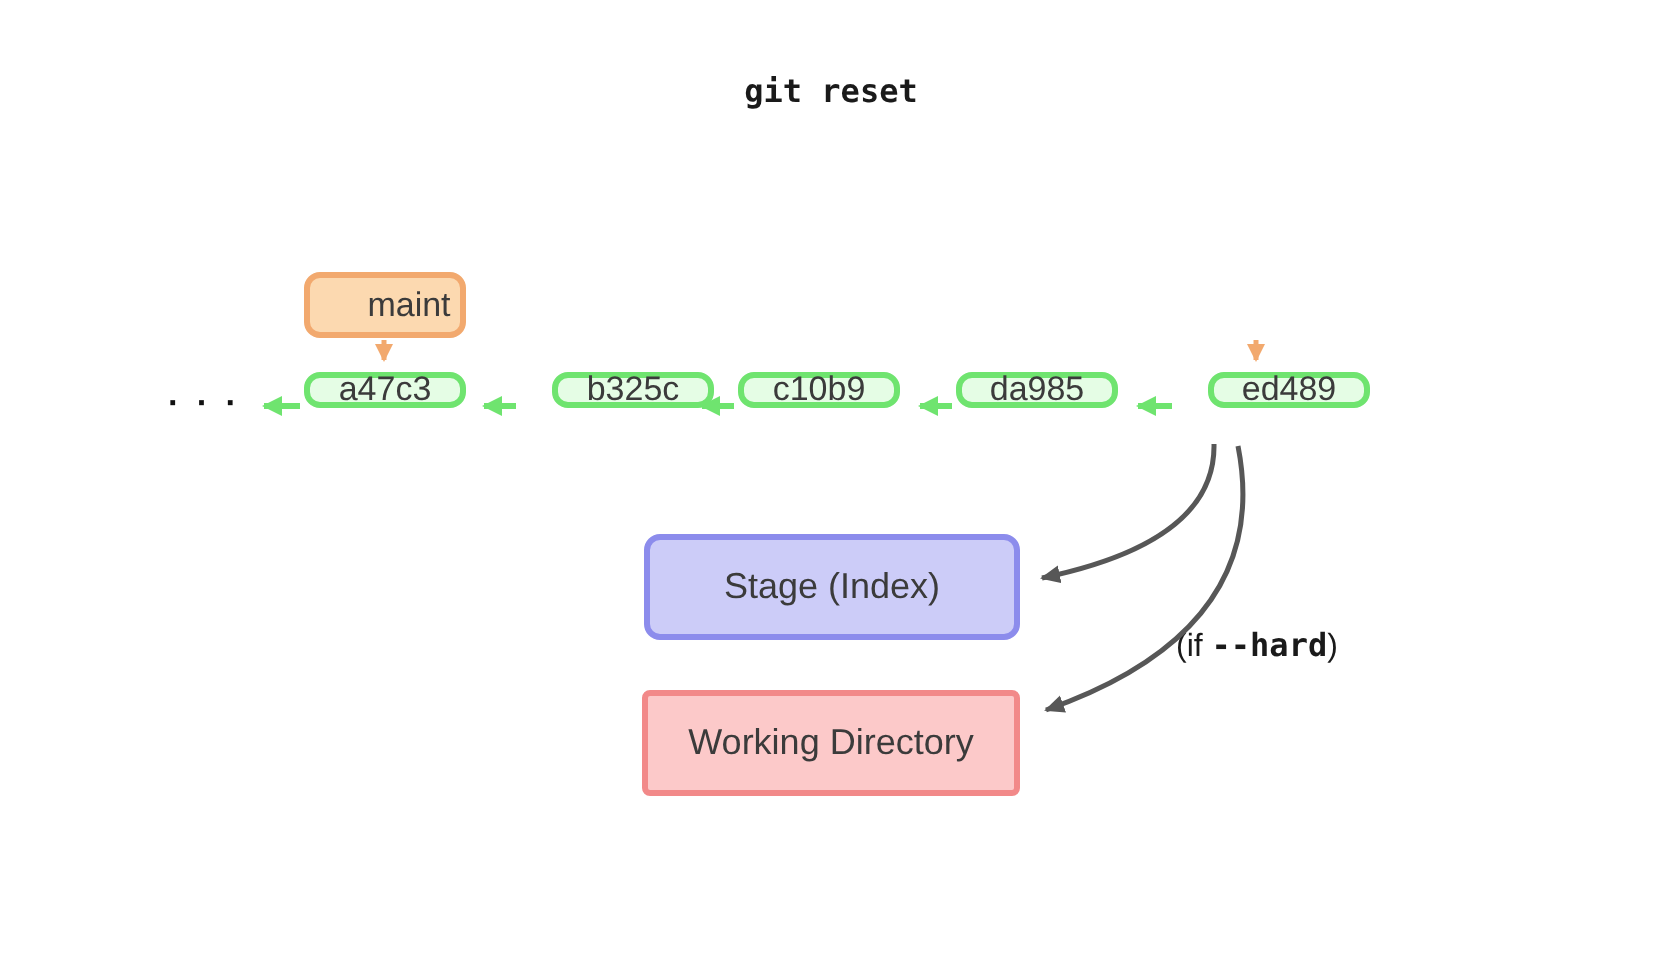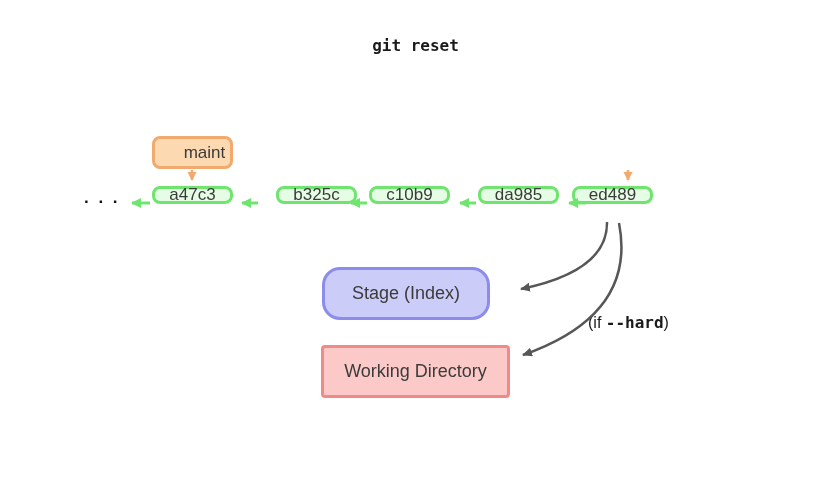--- a/index.html
+++ b/index.html
@@ -32,37 +32,37 @@
     color: #3b3b3b;
   }
   .commit {
     top: 186px; width: 81px; height: 18px;
     background: #e5fde5; border-color: #6fe46f;
   }
   #commit-a47c3 { left: 152px; }
   #commit-b325c { left: 276px; }
   #commit-c10b9 { left: 369px; }
   #commit-da985 { left: 478px; text-align: center; }
-  #commit-ed489 { left: 572px; }
+  #commit-ed489 { left: 604px; }
   #head-box {
     left: 589px; top: 100px; width: 80px; height: 38px;
     background: #e7e7e7; border-color: #bcbcbc; z-index: 1;
   }
   #master-box {
     left: 588px; top: 134px; width: 81px; height: 35px;
     background: #fcd9b0; border-color: #f2a96e; z-index: 2;
   }
   #maint-box {
     left: 152px; top: 136px; width: 81px; height: 33px;
     background: #fcd9b0; border-color: #f2a96e; padding-left: 24px;
   }
   #stage-box {
-    left: 322px; top: 267px; width: 168px; height: 53px;
+    left: 322px; top: 267px; width: 188px; height: 53px;
     background: #ccccf8; border-color: #8c8cec;
-    border-radius: 18px; font-size: 18px;
+    border-radius: 8px; font-size: 18px;
   }
   #working-box {
     left: 321px; top: 345px; width: 189px; height: 53px;
     background: #fcc9c9; border-color: #f28989;
     border-radius: 4px; font-size: 18px;
   }
   #ellipsis {
     position: absolute;
     left: 84px; top: 192px;
     font-size: 17px; font-weight: bold;

